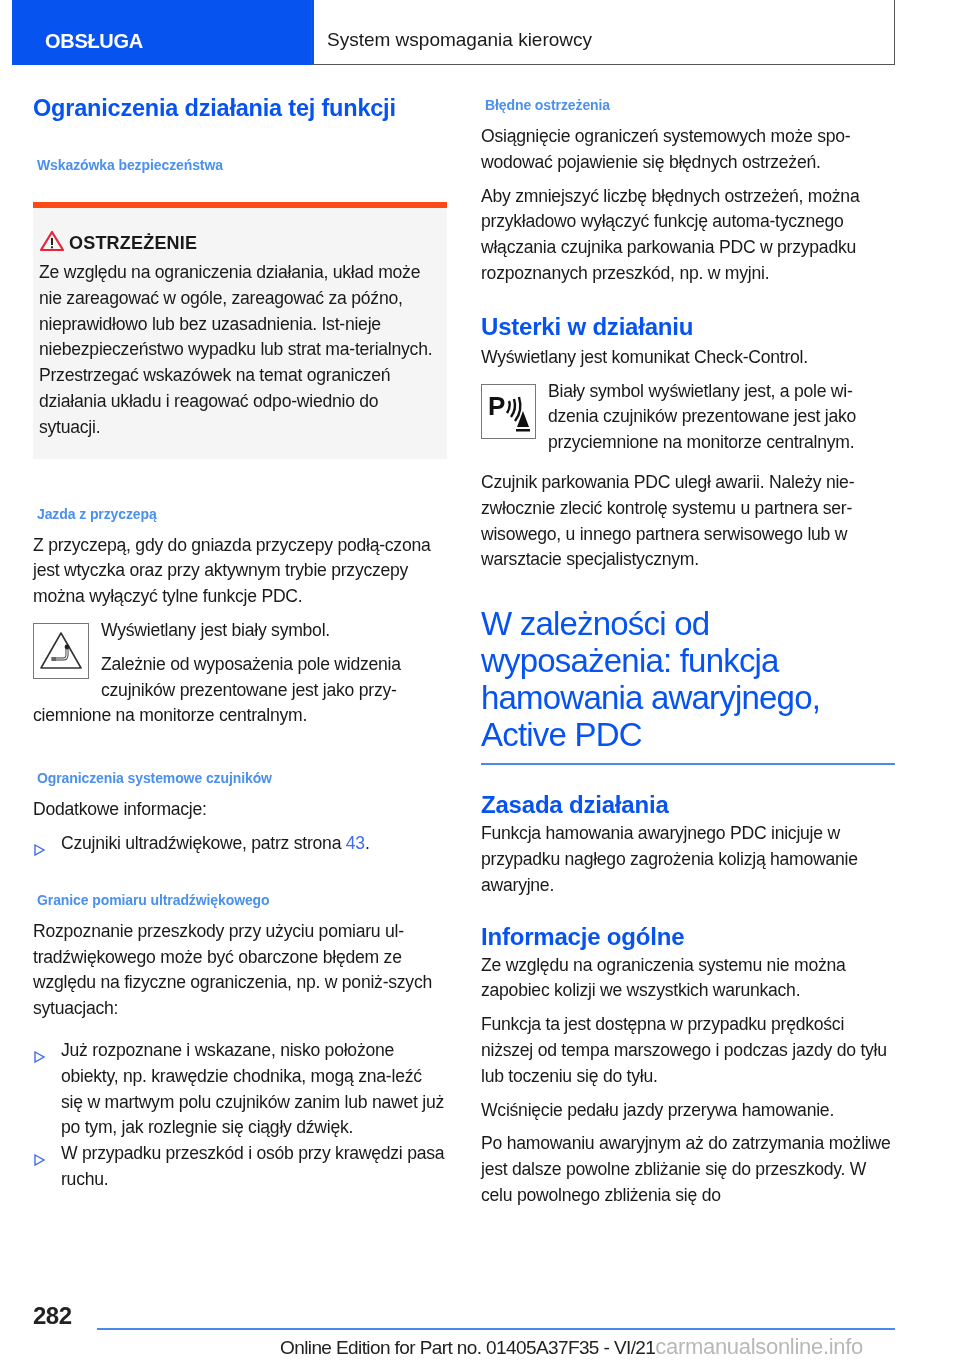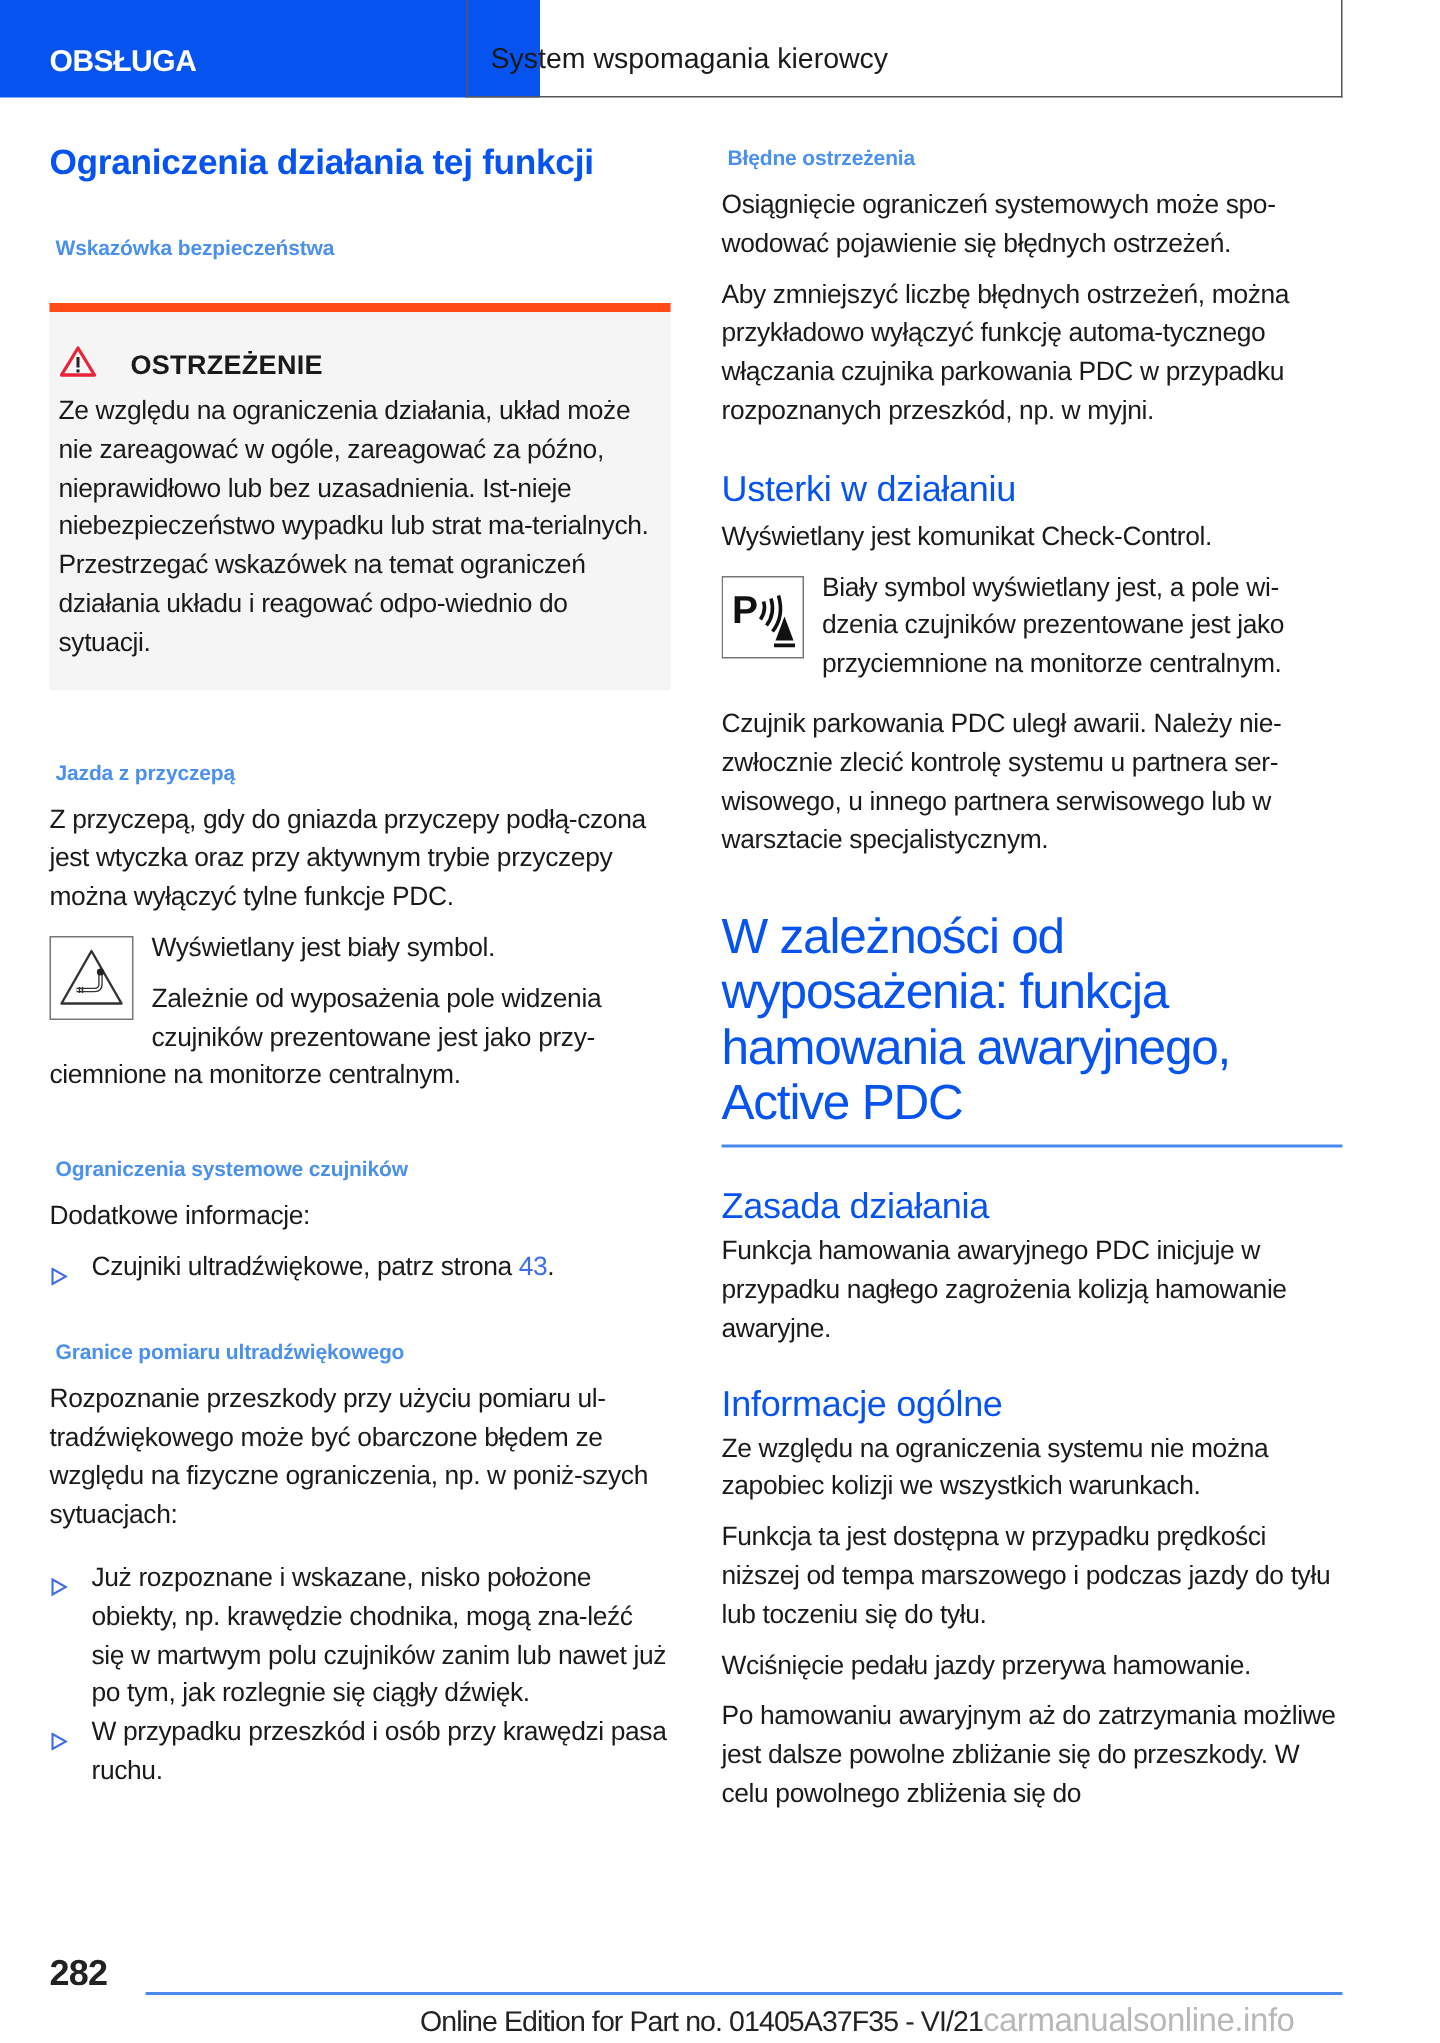--- a/index.html
+++ b/index.html
@@ -2,21 +2,21 @@
 <html><head>
 <meta charset="utf-8">
 <style>
   html, body { margin: 0; padding: 0; }
   body {
     width: 960px; height: 1362px; position: relative; overflow: hidden;
     background: #ffffff; color: #1a1a1a;
     font-family: "Liberation Sans", "DejaVu Sans", sans-serif;
   }
   .header-tab {
-    position: absolute; left: 0; top: 0; width: 360px; height: 65px;
+    position: absolute; left: 12px; top: 0; width: 302px; height: 65px;
     background: #0653f0; color: #ffffff;
     font-weight: bold; font-size: 20px; letter-spacing: -0.3px;
     box-sizing: border-box; padding: 30px 0 0 33px;
   }
   .header-title {
     position: absolute; left: 311px; top: -2px; width: 584px; height: 67px;
     border: 1.5px solid #555; border-top: none; box-sizing: border-box;
     font-size: 19px; padding: 31px 0 0 15px; color: #1a1a1a;
   }
   .col { position: absolute; top: 88px; }
@@ -24,35 +24,35 @@
   .col-right { left: 481px; width: 414px; }
   .h-main {
     color: #0653f0; font-weight: bold; font-size: 23.5px; margin: 0;
     letter-spacing: -0.2px; line-height: 32px;
   }
   .h-sub-light {
     color: #4a90ec; font-weight: bold; font-size: 14px; margin: 4px;
     letter-spacing: -0.1px; line-height: 30px;
   }
   .h-sub-dark {
-    color: #0653f0; font-weight: normal; font-size: 24px; margin: 0;
+    color: #0653f0; font-weight: bold; font-size: 24px; margin: 0;
     letter-spacing: -0.2px; line-height: 32px;
   }
   .h-big {
     color: #0653f0; font-weight: normal; font-size: 33px; line-height: 37px;
     margin: 0; letter-spacing: -0.8px;
   }
   p {
     margin: 0; font-size: 17.6px; line-height: 25.8px; letter-spacing: -0.25px;
   }
   .warn-box {
     background: #f5f5f5; border-top: 6px solid #fe4a14;
     padding: 22px 10px 18px 6px; margin-top: 22px;
   }
-  .warn-head { display: flex; align-items: center; gap: 22px; margin-bottom: 4px; }
+  .warn-head { display: flex; align-items: center; gap: 4px; margin-bottom: 4px; }
   .warn-title { font-weight: bold; font-size: 18px; letter-spacing: 0.2px; }
   .icon-box {
     float: left; width: 54px; height: 54px; border: 1.5px solid #777;
     margin: 5px 12px 4px 0; display: flex; align-items: center; justify-content: center;
     box-sizing: border-box; background: #fff;
   }
   .bullets { list-style: none; padding: 0; margin: 0; }
   .bullets li { position: relative; padding-left: 28px; font-size: 17.6px; line-height: 25.8px; letter-spacing: -0.25px; }
   .bullets li .tri { position: absolute; left: 0; top: 7px; }
   .link { color: #3d6de8; }

